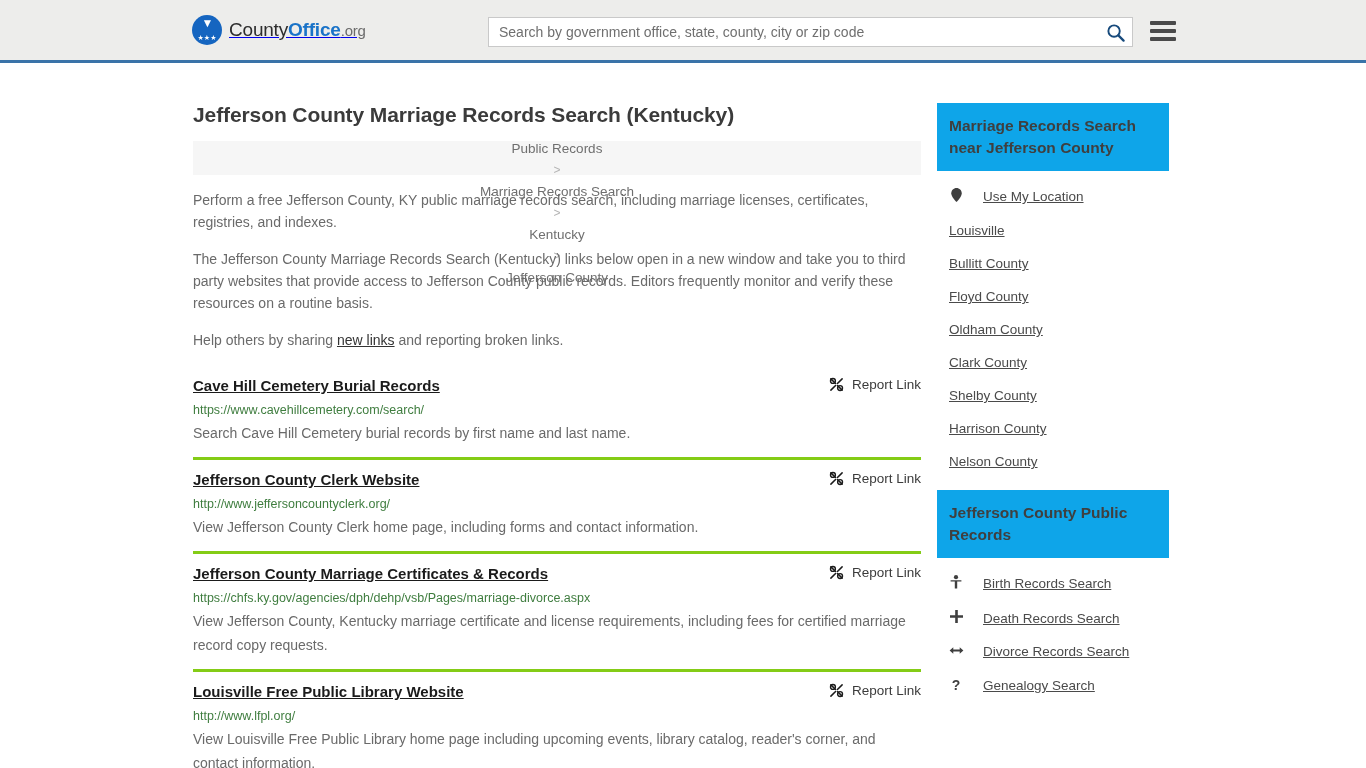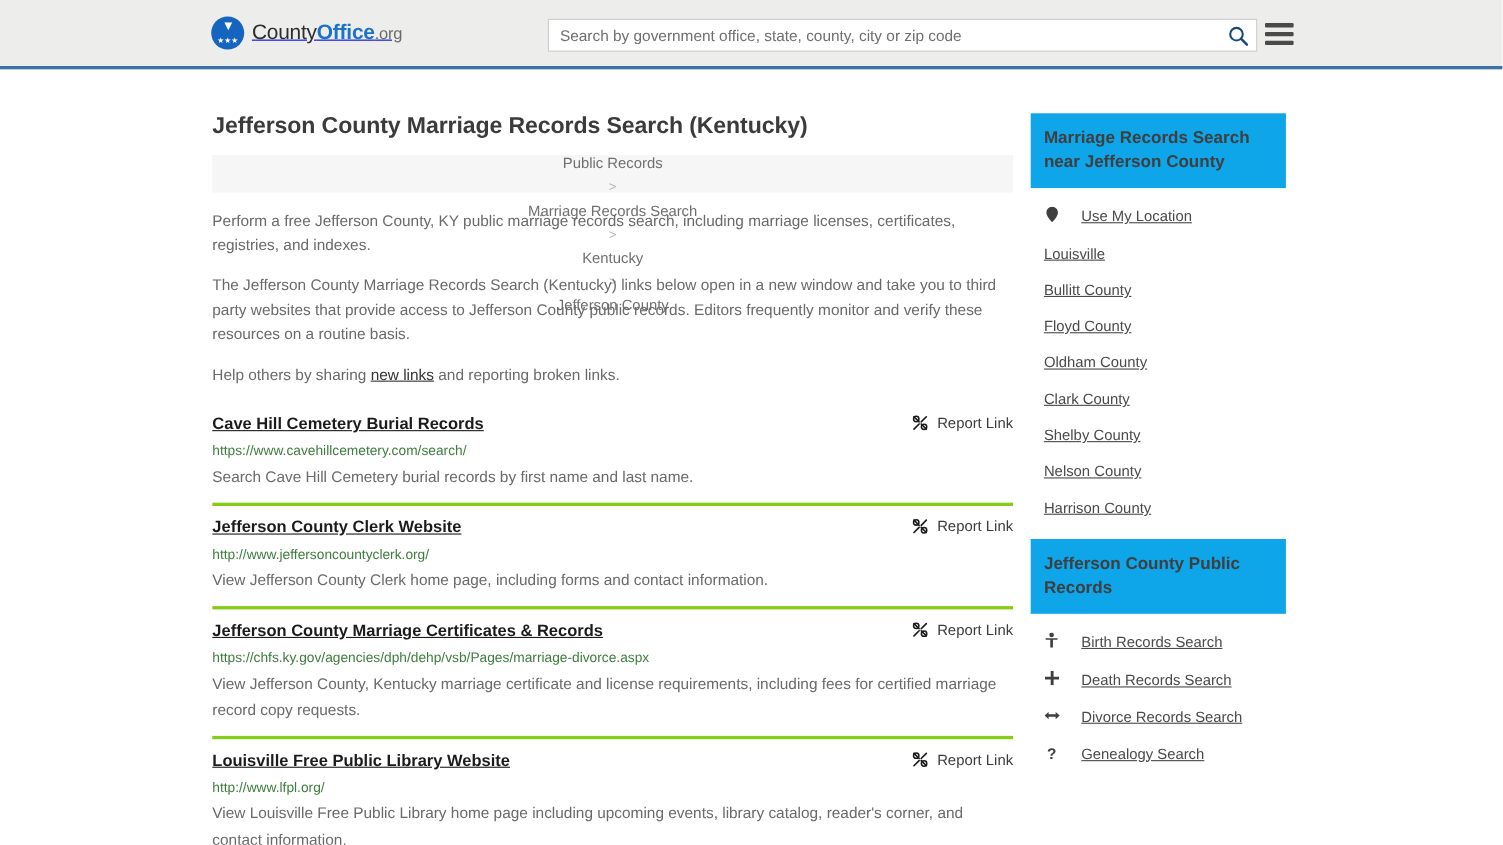--- a/index.html
+++ b/index.html
@@ -41,21 +41,21 @@
     position: absolute; left: 0; bottom: 4px; width: 100%;
     text-align: center; color: #fff; font-size: 7px; line-height: 7px;
     letter-spacing: 0px;
   }
   .logo-text { font-size: 19px; letter-spacing: -0.2px; white-space: nowrap; }
   .logo-text .t1 { color: #2d2d2d; }
   .logo-text .t2 { color: #1a73c8; font-weight: bold; }
   .logo-text .t3 { color: #6b6b6b; font-size: 15px; }
 
   .search-wrap {
-    position: absolute; left: 498px; top: 17px;
+    position: absolute; left: 488px; top: 17px;
     width: 645px; height: 30px;
     background: #fff;
     border: 1px solid #c9c9c9;
     display: flex; align-items: center;
   }
   .search-input {
     border: none; outline: none;
     flex: 1 1 auto; height: 100%;
     padding: 0 10px;
     font-family: "Liberation Sans", sans-serif;
@@ -335,24 +335,24 @@
           <div class="side-item">
             <a href="#">Oldham County</a>
           </div>
           <div class="side-item">
             <a href="#">Clark County</a>
           </div>
           <div class="side-item">
             <a href="#">Shelby County</a>
           </div>
           <div class="side-item">
+            <a href="#">Harrison County</a>
+          </div>
+          <div class="side-item">
             <a href="#">Nelson County</a>
-          </div>
-          <div class="side-item">
-            <a href="#">Harrison County</a>
           </div>
         </div>
       </div>
 
       <div class="side-box" style="margin-top:4px;">
         <div class="side-head">Jefferson County Public Records</div>
         <div class="side-list">
 
           <div class="side-item">
             <span class="side-ico">

